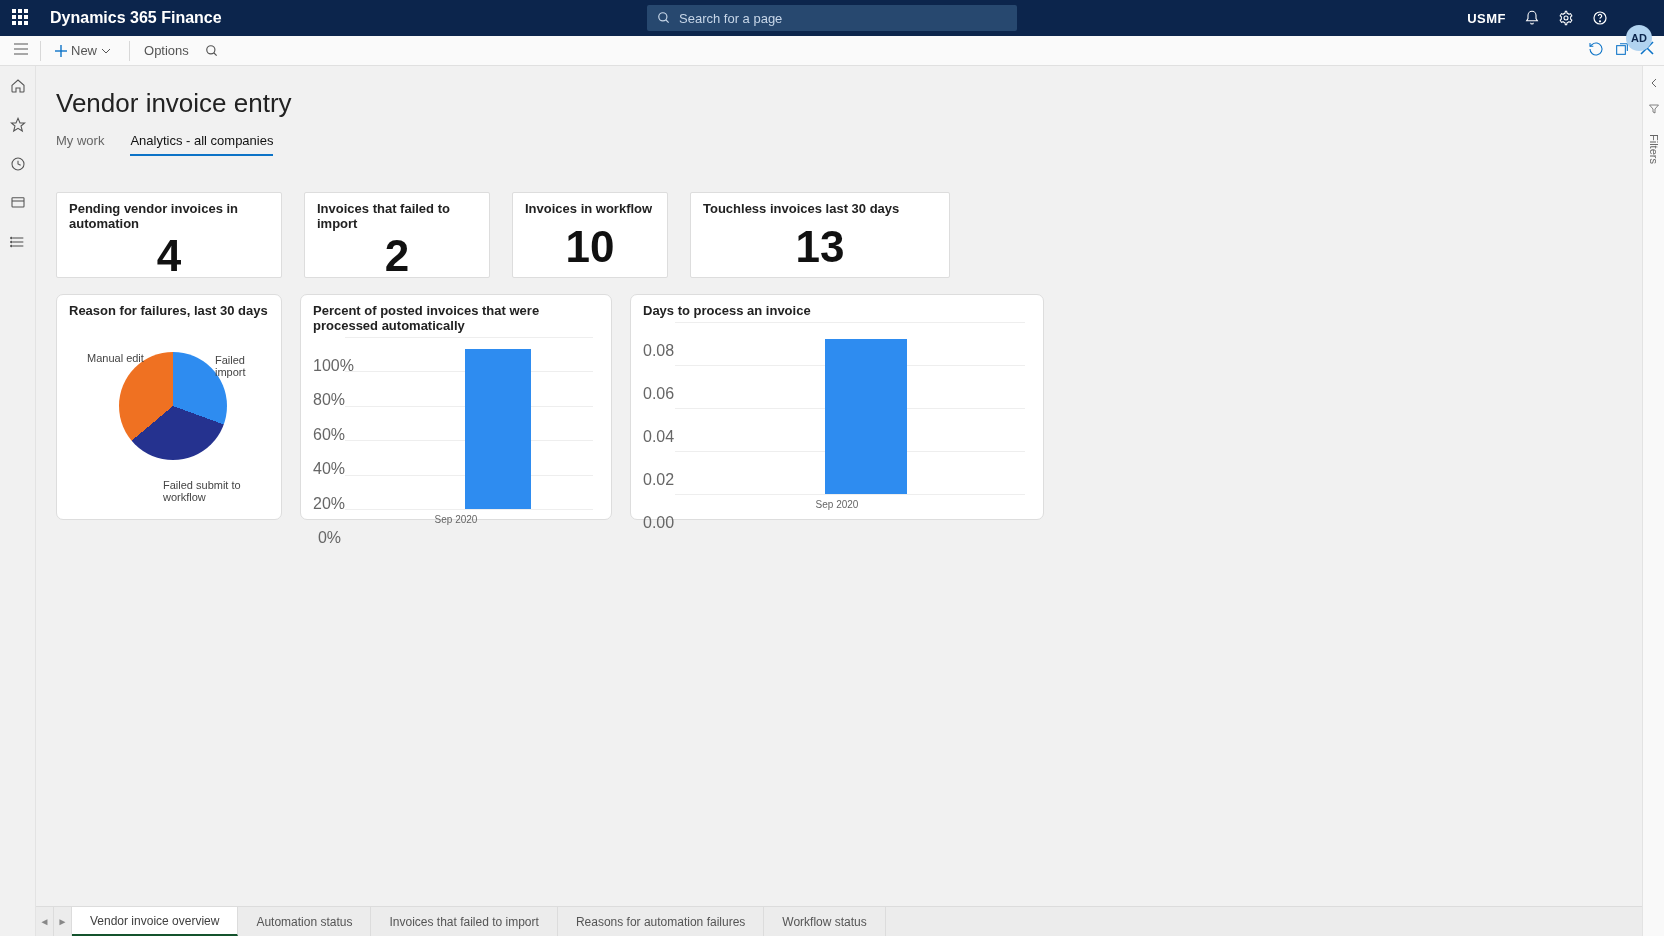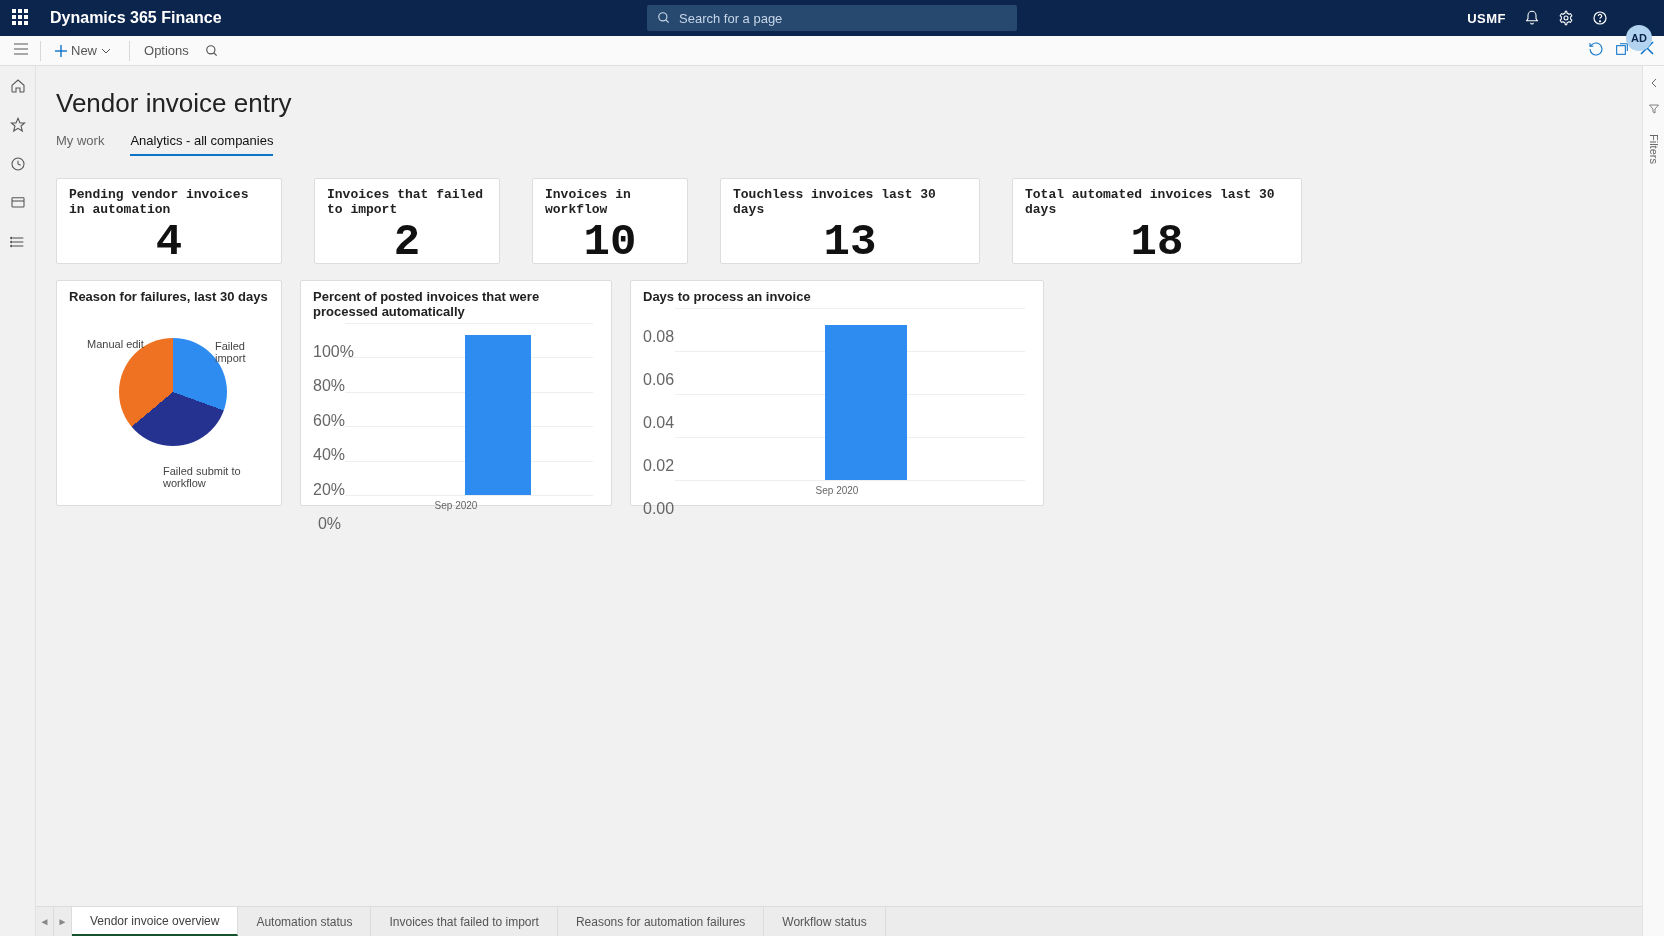--- a/index.html
+++ b/index.html
@@ -65,21 +65,21 @@
 
 .main {
   flex:1; position:relative; padding: 22px 20px 0 20px;
 }
 .page-title { font-size: 26px; color:#222; font-weight:400; }
 .tabs { margin-top:14px; display:flex; gap:26px; border-bottom:none; }
 .tab { font-size:13px; color:#666; padding-bottom:6px; cursor:pointer; }
 .tab.active { color:#111; border-bottom:2px solid #0c73c7; font-weight:500; }
 
 .cards-row {
-  margin-top:22px; display:flex; gap:32px;font-family:Liberation Mono, monospace;
+  margin-top:36px; display:flex; gap:22px;
 }
 .kpi-card {
   background:#fff; border:1px solid #ddd; border-radius:2px;
   padding:8px 12px 0; display:flex; flex-direction:column;
   height:86px;
 }
 .kpi-card .kpi-title { font-size:13px; font-weight:600; color:#222; }
 .kpi-card .kpi-value {
   font-size:44px; font-weight:700; color:#111;
   flex:1; display:flex; align-items:center; justify-content:center;
@@ -87,21 +87,21 @@
 .kw-1{width:226px;} .kw-2{width:186px;} .kw-3{width:156px;}
 .kw-4{width:260px; padding-top:0;} .kw-4 .kpi-title{padding-top:8px;}
 .kw-5{width:290px;} .kw-6{width:210px;}
 .kw-4 .kpi-value,.kw-5 .kpi-value{justify-content:center;}
 .kw-6 .kpi-value{font-size:40px;}
 
 .charts-row {
   margin-top:16px; display:flex; gap:18px;
 }
 .chart-card {
-  background:#fff; border:1px solid #ddd; border-radius:2px;
+  background:#fff; border:1px solid #ddd; border-radius:7px;
   padding:8px 12px 10px;
 }
 .chart-card .chart-title { font-size:13px; font-weight:600; color:#222; margin-bottom:4px;}
 .cc-1{width:226px; height:226px;}
 .cc-2{width:312px; height:226px;}
 .cc-3{width:414px; height:226px;}
 
 .pie-wrap{position:relative; height:180px;}
 .pie {
   position:absolute; left:50px; top:30px;
@@ -279,24 +279,20 @@
         <div class="kpi-title">Invoices that failed to import</div>
         <div class="kpi-value">2</div>
       </div>
       <div class="kpi-card kw-3">
         <div class="kpi-title">Invoices in workflow</div>
         <div class="kpi-value">10</div>
       </div>
       <div class="kpi-card kw-4">
         <div class="kpi-title">Touchless invoices last 30 days</div>
         <div class="kpi-value">13</div>
-      </div>
-      <div class="kpi-card kw-5">
-        <div class="kpi-title">Total automated invoices last 30 days</div>
-        <div class="kpi-value">18</div>
       </div>
     </div>
 
     <div class="charts-row">
 
       <div class="chart-card cc-1">
         <div class="chart-title">Reason for failures, last 30 days</div>
         <div class="pie-wrap">
           <div class="pie"></div>
           <div class="pie-lbl pl-me">Manual edit</div>

